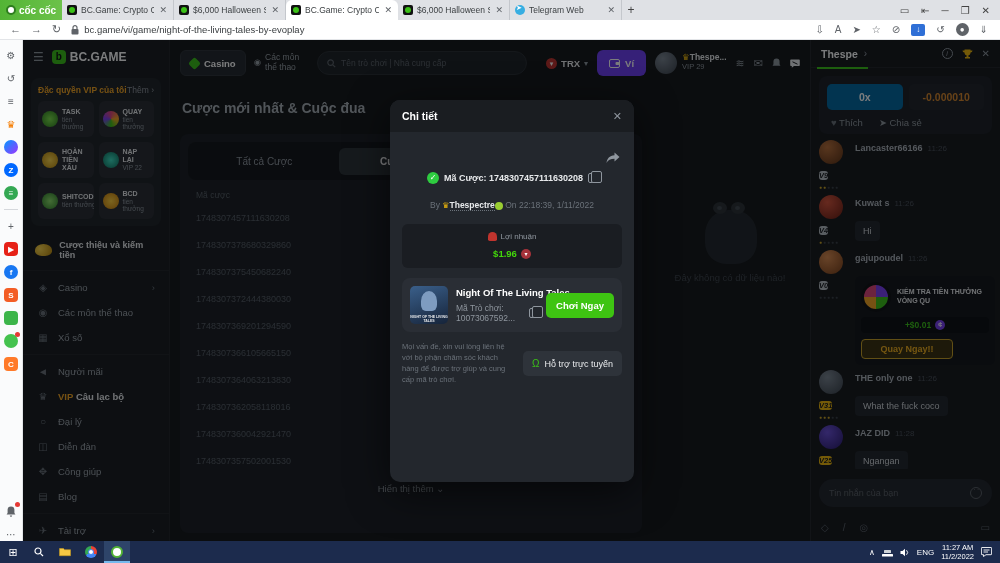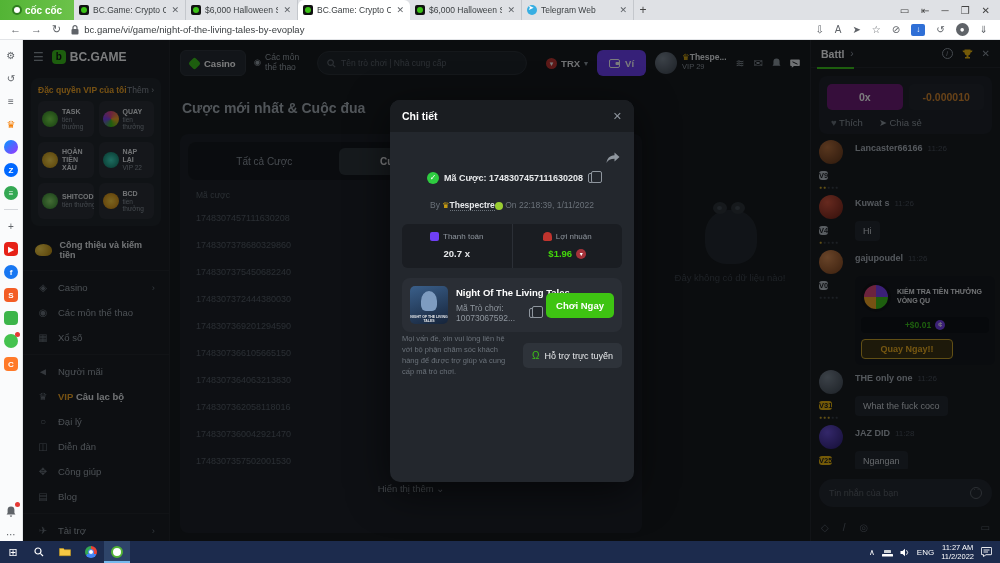--- a/index.html
+++ b/index.html
@@ -3,21 +3,21 @@
 <meta charset="utf-8">
 <style>
   * { margin:0; padding:0; box-sizing:border-box; }
   html,body { width:1000px; height:563px; overflow:hidden; background:#000;
     font-family:"Liberation Sans","DejaVu Sans",sans-serif; }
   body { position:relative; }
 
   
   .tabstrip { position:absolute; left:0; top:0; width:1000px; height:20px;
     background:#dfe1e5; display:flex; align-items:stretch; }
-  .brand { width:74px; background:linear-gradient(90deg,#53b435,#6cc24a);
+  .brand { width:62px; background:linear-gradient(90deg,#53b435,#6cc24a);
     color:#fff; font-weight:bold; font-size:10px; display:flex; align-items:center;
     justify-content:center; gap:3px; }
   .brand-dot { width:10px; height:10px; border-radius:50%; background:#fff;
     border:2px solid #2e7d1e; }
   .tab { width:112px; display:flex; align-items:center; gap:4px; padding:0 5px;
     font-size:8.5px; color:#3c4043; border-right:1px solid #c4c7cc; position:relative; }
   .tab.active { background:#fff; border-right:none; border-radius:6px 6px 0 0; }
   .tab .title { flex:1; white-space:nowrap; overflow:hidden; }
   .tab .close { color:#5f6368; font-size:9px; padding:0 1px; }
   .fav { width:10px; height:10px; border-radius:2px; flex:none;
@@ -181,38 +181,38 @@
   .room::after { content:""; position:absolute; left:-4px; right:-10px;
     bottom:-9px; height:2px; background:#3bc117; }
   .chat-head .chev { color:#8f969e; font-size:10px; }
   .chat-head .right { margin-left:auto; display:flex; gap:9px; align-items:center;
     color:#8f969e; font-size:10px; }
   .info-ic { width:11px; height:11px; border:1px solid #8f969e; border-radius:50%;
     font-size:7px; text-align:center; line-height:10px; font-style:italic; }
   .sharecard { margin:8px 8px 6px; background:#1e2126; border-radius:8px;
     padding:8px 8px 6px; }
   .sc-vals { display:flex; gap:6px; }
-  .sc-box { flex:1; background:#701a75; border-radius:5px; height:26px;
+  .sc-box { flex:1; background:#0369a1; border-radius:5px; height:26px;
     display:flex; align-items:center; justify-content:center; font-size:10.5px;
     font-weight:bold; color:#fff; }
   .sc-box.loss { color:#d7872c; background:#22252b; }
   .sc-actions { display:flex; gap:16px; margin-top:7px; padding-left:4px;
     color:#8f969e; font-size:9.5px; align-items:center; }
   .msgs { position:absolute; left:0; right:0; top:100px; bottom:72px;
     overflow:hidden; padding:0 8px; }
   .msg { display:grid; grid-template-columns:30px 1fr; column-gap:6px;
     margin-bottom:5px; }
   .ava { width:24px; height:24px; border-radius:50%; }
   .mhead { display:flex; align-items:baseline; gap:5px; padding-top:3px; }
   .muser { color:#aeb4bb; font-size:9px; font-weight:bold; white-space:nowrap;
     overflow:hidden; max-width:110px; }
   .mtime { color:#4b5158; font-size:8px; }
   .lvl { margin-top:3px; width:24px; height:12px; border-radius:3px;
     background:#b9bec4; color:#17191d; font-size:7.5px; font-weight:bold;
-    text-align:center; line-height:12px; }
+    text-align:center; line-height:12px;font-style:italic; }
   .lvl.gold { background:#f0b90b; }
   .dots { font-size:5px; letter-spacing:1px; color:#3a3f45; margin-top:2px; }
   .dots .on { color:#c9a227; }
   .bubble { display:inline-block; background:#23262c; border-radius:4px;
     padding:5px 8px; color:#cfd4d9; font-size:9px; margin-top:2px;
     max-width:130px; }
   .spincard { background:#14161a; border-radius:6px; padding:6px; margin-top:2px;
     width:140px; }
   .spin-top { display:flex; gap:6px; align-items:center; }
   .wheel { width:30px; height:30px; border-radius:50%; flex:none;
@@ -280,21 +280,21 @@
   .thumb .fig { position:absolute; left:11px; top:5px; width:16px; height:20px;
     background:#7e9cc0; border-radius:50% 50% 30% 30%; }
   .thumb .cap { position:absolute; left:0; right:0; bottom:1px; color:#e8eaec;
     font-size:3.5px; font-weight:bold; text-align:center; }
   .ginfo { flex:1; min-width:0; }
   .gtitle { color:#fff; font-size:9.5px; font-weight:bold; white-space:nowrap; }
   .gid { color:#8f969e; font-size:8.5px; margin-top:5px; display:flex;
     align-items:center; gap:4px; }
   .play-btn { flex:none; background:#3ec412; color:#fff; font-size:9.5px;
     font-weight:bold; border-radius:5px; padding:7px 10px; }
-  .support-row { margin:2px 12px 0; display:flex; gap:8px; align-items:center; }
+  .support-row { margin:10px 12px 0; display:flex; gap:8px; align-items:center; }
   .support-txt { flex:1; color:#6b727a; font-size:7.5px; line-height:1.45; }
   .support-btn { flex:none; background:#2e333a; border-radius:5px; padding:7px 9px;
     color:#e8eaec; font-size:9px; display:flex; align-items:center; gap:5px; }
   .hs { color:#3bc117; font-size:10px; }
   svg { display:block; }
 </style>
 </head>
 <body>
 
 <div class="tabstrip">
@@ -455,21 +455,21 @@
           <span class="vic" style="background:radial-gradient(circle,#ffcf3d,#c77b09)"></span>
           <span class="vtxt">
               <div class="vlabel">BCD</div>
               <div class="vsub">tiền thưởng</div>
             </span>
         </div>
       </div>
     </div>
     <div class="ref-row">
       <span class="coinpile"></span>
-      <span>Công thiệu và kiếm tiền</span>
+      <span>Cược thiệu và kiếm tiền</span>
     </div>
     <div class="bmenu">
       <div class="bitem">
         <span class="mic">◈</span>
         <span>Casino</span>
           <span class="chev">›</span>
       </div>
       <div class="bitem">
         <span class="mic">◉</span>
         <span>Các môn thể thao</span>
@@ -671,21 +671,21 @@
         <div class="bodyb"></div>
           <div class="eye e1"></div>
           <div class="eye e2"></div>
       </div>
       <div class="empty-text">Đây không có dữ liệu nào!</div>
     </div>
   </div>
 
   <div class="chat">
     <div class="chat-head">
-      <span class="room">Battl</span>
+      <span class="room">Thespe</span>
       <span class="chev">›</span>
       <span class="right">
         <span class="info-ic">i</span>
         <svg width="11" height="10" viewBox="0 0 11 10">
           <path d="M2.5 0.5 h6 v3 a3 3 0 0 1 -6 0 Z M0.5 1.5 h2 v2 a2 2 0 0 1 -2 -2 Z M10.5 1.5 h-2 v2 a2 2 0 0 0 2 -2 Z M4.5 6.5 h2 v1.5 h1.5 v1.5 h-5 v-1.5 h1.5 Z" fill="#f0b90b"></path>
         </svg>
         <span>✕</span>
       </span>
     </div>
     <div class="sharecard">
@@ -783,29 +783,20 @@
       <span class="betid">Mã Cược: 1748307457111630208</span>
       <span class="copy"></span>
     </div>
     <div class="byline">
       <span>By</span>
       <span class="tr-mini">♛</span><span class="bettor">Thespectre</span><span class="frog"></span>
       <span>On</span>
       <span>22:18:39, 1/11/2022</span>
     </div>
     <div class="stats">
-      <div class="stat">
-        <div class="stat-lab">
-            <span class="sic" style="background:#6f3ff5"></span>
-            <span>Thanh toán</span>
-          </div>
-        <div class="stat-val">
-            <span>20.7 x</span>
-          </div>
-      </div>
       <div class="stat">
         <div class="stat-lab">
             <span class="sic" style="background:#c0342e;border-radius:50% 50% 20% 20%"></span>
             <span>Lợi nhuận</span>
           </div>
         <div class="stat-val profit">
             <span>$1.96</span>
             <span class="rcoin">▾</span>
           </div>
       </div>

